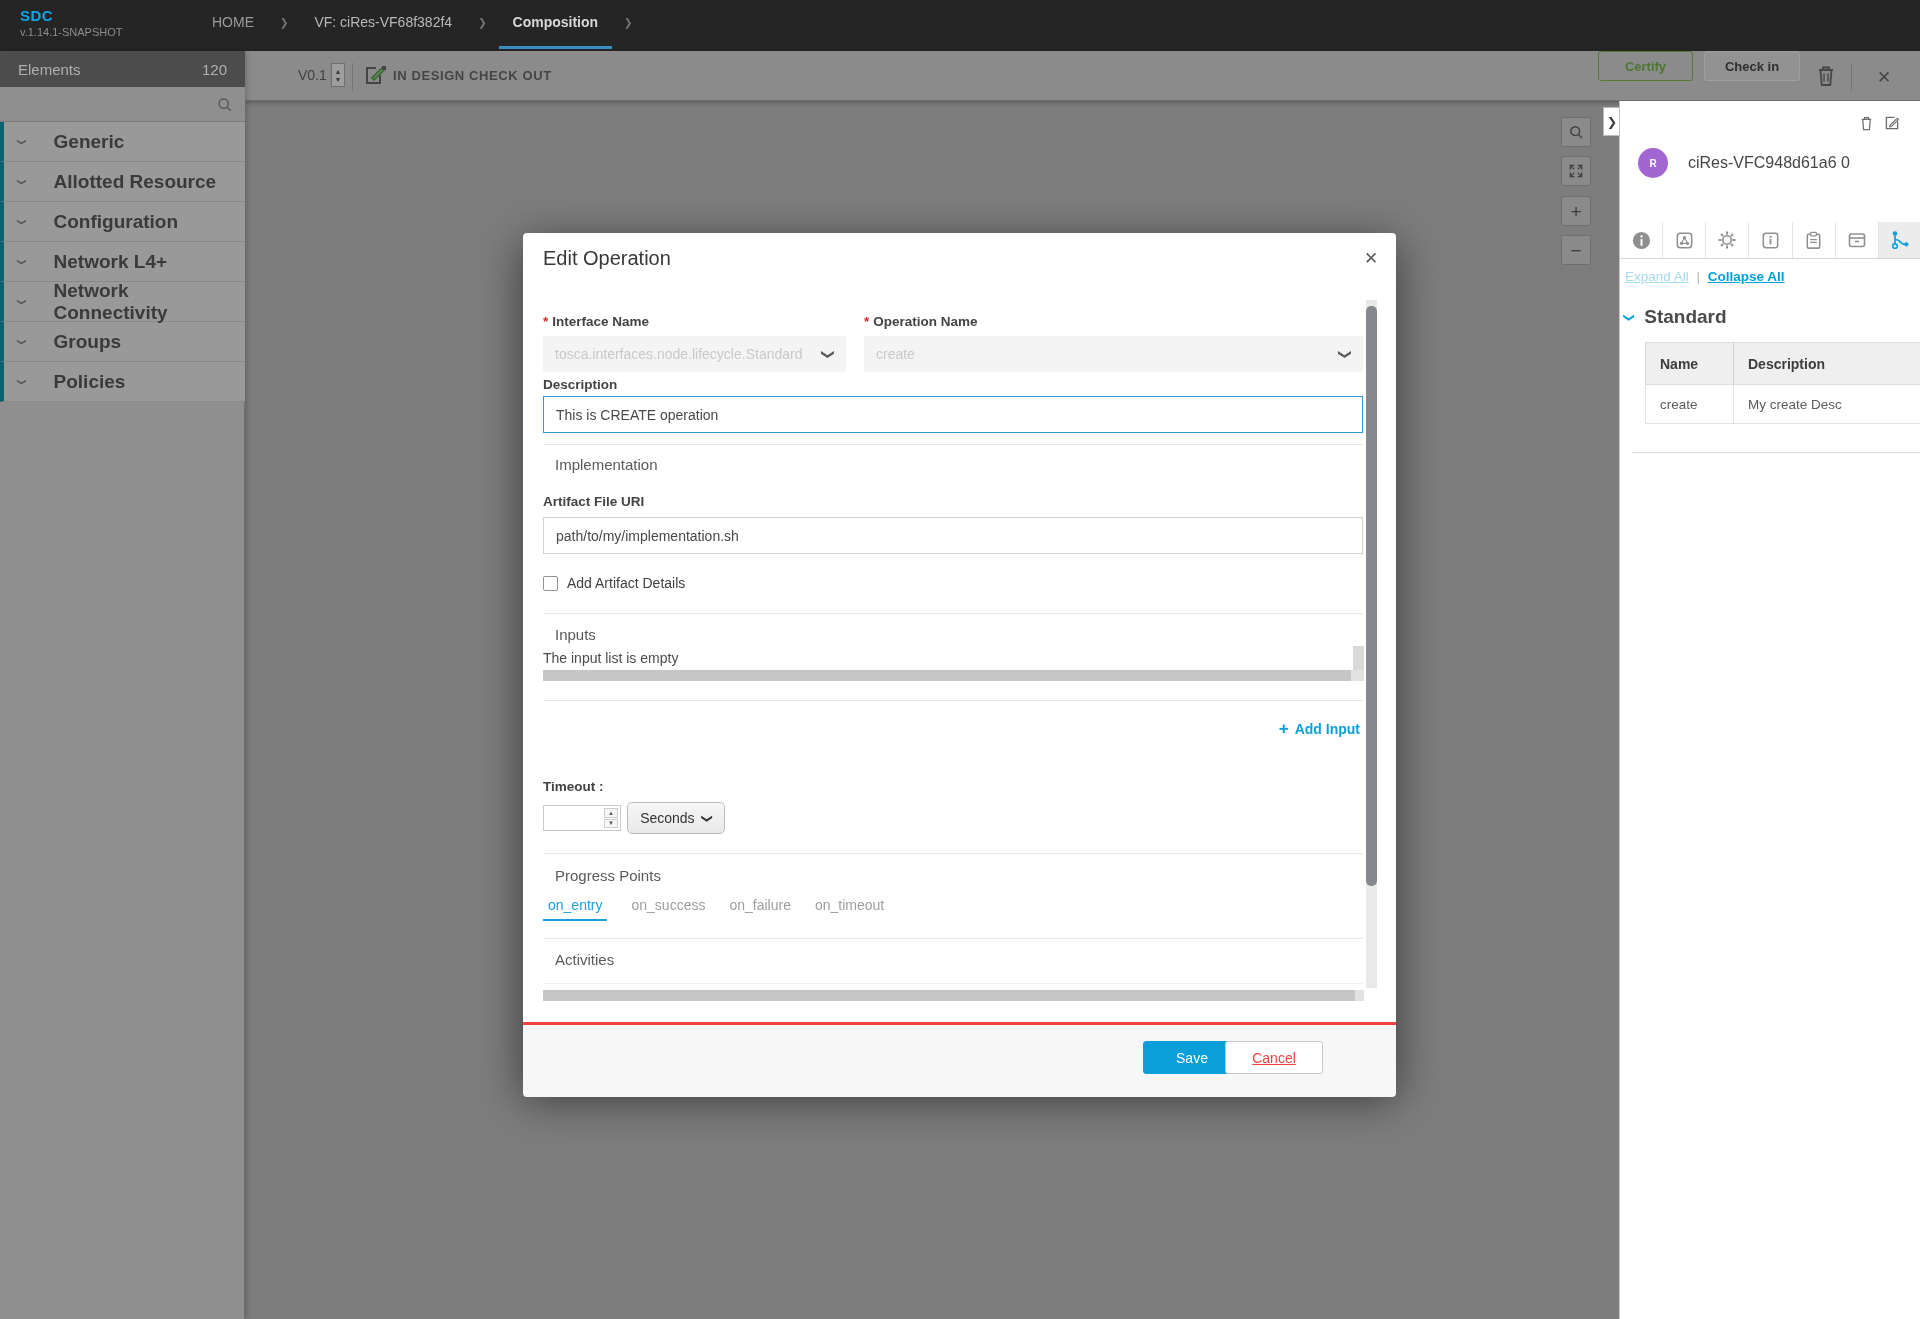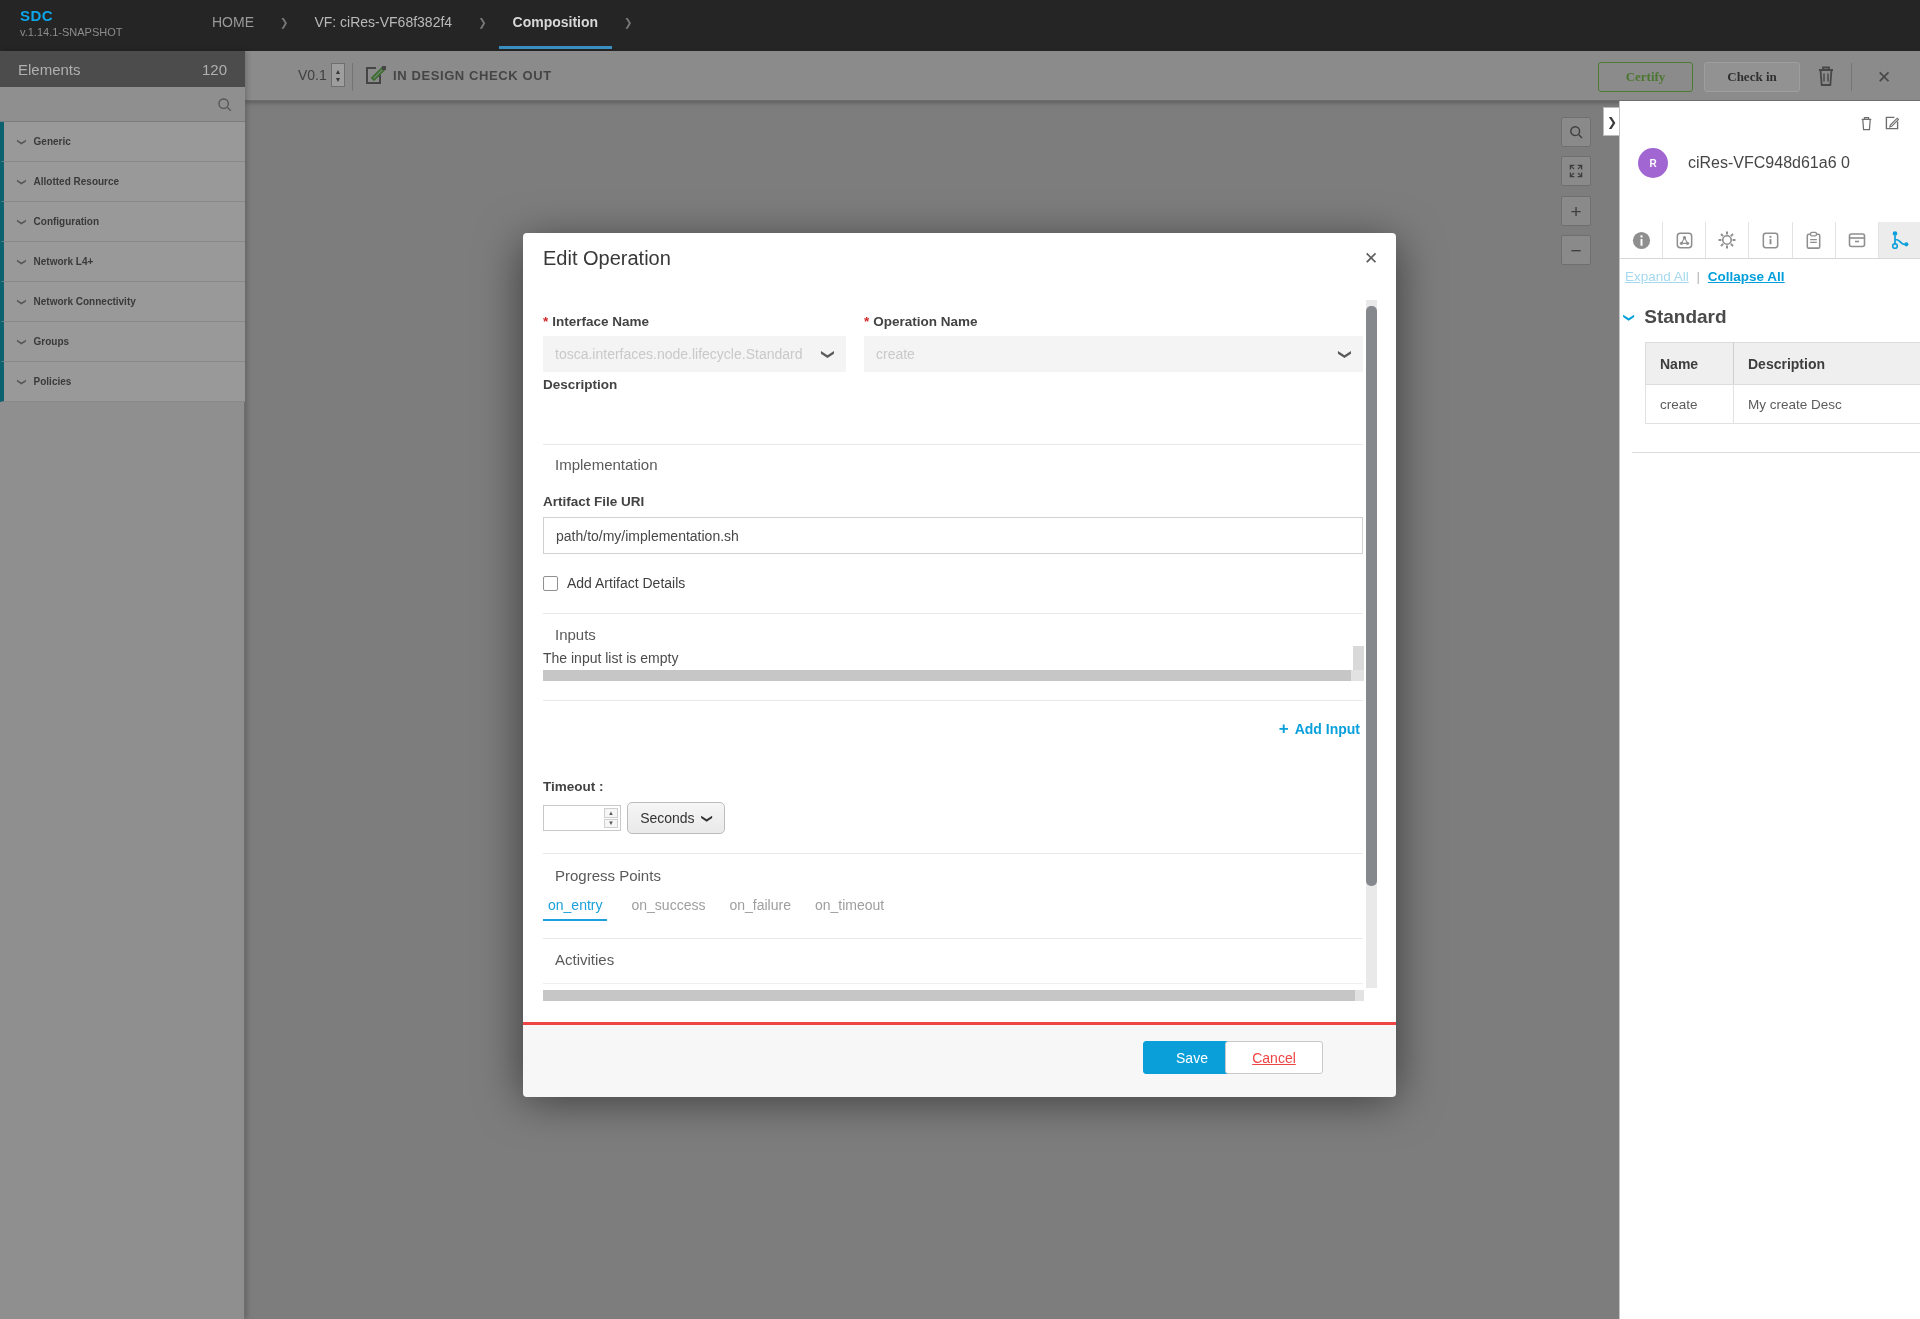--- a/index.html
+++ b/index.html
@@ -21,38 +21,38 @@
 
   
   .wtoolbar{position:absolute;left:245px;top:51px;width:1675px;height:50px;background:#8b8b8b;
             border-bottom:1px solid #6d6d6d;box-shadow:0 2px 4px rgba(0,0,0,.25);}
   .vlabel{position:absolute;left:53px;top:16px;font-size:14px;color:#3f3f3f;}
   .vdrop{position:absolute;left:86px;top:12px;width:14px;height:24px;background:#9e9e9e;border:1px solid #6f6f6f;
          display:flex;flex-direction:column;align-items:center;justify-content:center;color:#3a3a3a;font-size:7px;line-height:1;gap:1px;}
   .tb-sep{position:absolute;top:12px;width:1px;height:28px;background:#757575;}
   .status-ico{position:absolute;left:118px;top:12px;}
   .status-txt{position:absolute;left:148px;top:17px;font-size:13px;font-weight:bold;letter-spacing:.6px;color:#454545;}
-  .btn{position:absolute;top:11px;height:30px;border-radius:3px;font-size:13px;display:flex;align-items:center;justify-content:center;font-family:Liberation Serif, serif;}
+  .btn{position:absolute;top:0;height:30px;border-radius:3px;font-size:13px;display:flex;align-items:center;justify-content:center;}
   .btn-certify{left:1353px;width:95px;border:1px solid #4f7a33;color:#4c7731;background:transparent;font-weight:bold;}
   .btn-checkin{left:1459px;width:96px;border:1px solid #9e9e9e;color:#2f2f2f;background:#929292;font-weight:bold;}
   .tb-ico{position:absolute;top:13px;color:#474747;}
 
   
   .sidebar{position:absolute;left:0;top:51px;width:245px;height:1268px;background:#8f8f8f;
            border-right:1px solid #6f6f6f;box-shadow:2px 0 5px rgba(0,0,0,.2);}
   .els-hdr{position:absolute;left:0;top:0;width:245px;height:36px;background:#4c4c4c;display:flex;align-items:center;}
   .els-hdr .t{margin-left:18px;color:#b0b0b0;font-size:15px;}
   .els-hdr .c{margin-left:auto;margin-right:18px;color:#b0b0b0;font-size:15px;}
   .els-search{position:absolute;left:0;top:36px;width:245px;height:35px;background:#8f8f8f;border-bottom:1px solid #7c7c7c;}
   .els-search svg{position:absolute;right:12px;top:9px;color:#555;}
   .els-list{position:absolute;left:0;top:71px;width:245px;}
   .els-item{height:40px;background:#999999;border-bottom:1px solid #898989;border-left:4px solid #0c616e;
             display:flex;align-items:center;}
   .els-item .chev{margin-left:14px;color:#565656;font-size:9px;transform:rotate(90deg);}
-  .els-item .lbl{margin-left:8px;color:#3a3a3a;font-size:10px;font-weight:bold;}
+  .els-item .lbl{margin-left:28px;color:#3a3a3a;font-size:19px;font-weight:bold;}
 
   
   .zbtn{position:absolute;left:1561px;width:30px;height:30px;background:#8a8a8a;border:1px solid #6f6f6f;border-radius:2px;
         display:flex;align-items:center;justify-content:center;color:#3f3f3f;}
   .zbtn .sym{font-size:19px;line-height:1;color:#3f3f3f;}
 
   
   .panel{position:absolute;left:1619px;top:101px;width:301px;height:1218px;background:#ffffff;border-left:1px solid #c4c4c4;}
   .panel-collapse{position:absolute;left:1603px;top:107px;width:17px;height:29px;background:#fff;border:1px solid #bbb;border-right:none;
                   display:flex;align-items:center;justify-content:center;font-size:12px;font-weight:bold;color:#3a3a3a;}
@@ -353,20 +353,23 @@
     <div class="m-dd" style="left:20px;top:103px;width:303px;">
       <span>tosca.interfaces.node.lifecycle.Standard</span>
       <span class="chev">❯</span>
     </div>
     <div class="m-dd" style="left:341px;top:103px;width:499px;">
       <span>create</span>
       <span class="chev">❯</span>
     </div>
 
     <div class="m-label" style="left:20px;top:144px;">Description</div>
+    <div class="m-input focused" style="left:20px;top:163px;width:820px;">
+      <span>This is CREATE operation</span>
+    </div>
 
     <div class="m-div" style="top:211px;"></div>
     <div class="m-section" style="top:223px;">Implementation</div>
 
     <div class="m-label" style="left:20px;top:261px;">Artifact File URI</div>
     <div class="m-input" style="left:20px;top:284px;width:820px;">
       <span>path/to/my/implementation.sh</span>
     </div>
 
     <div class="m-check">

